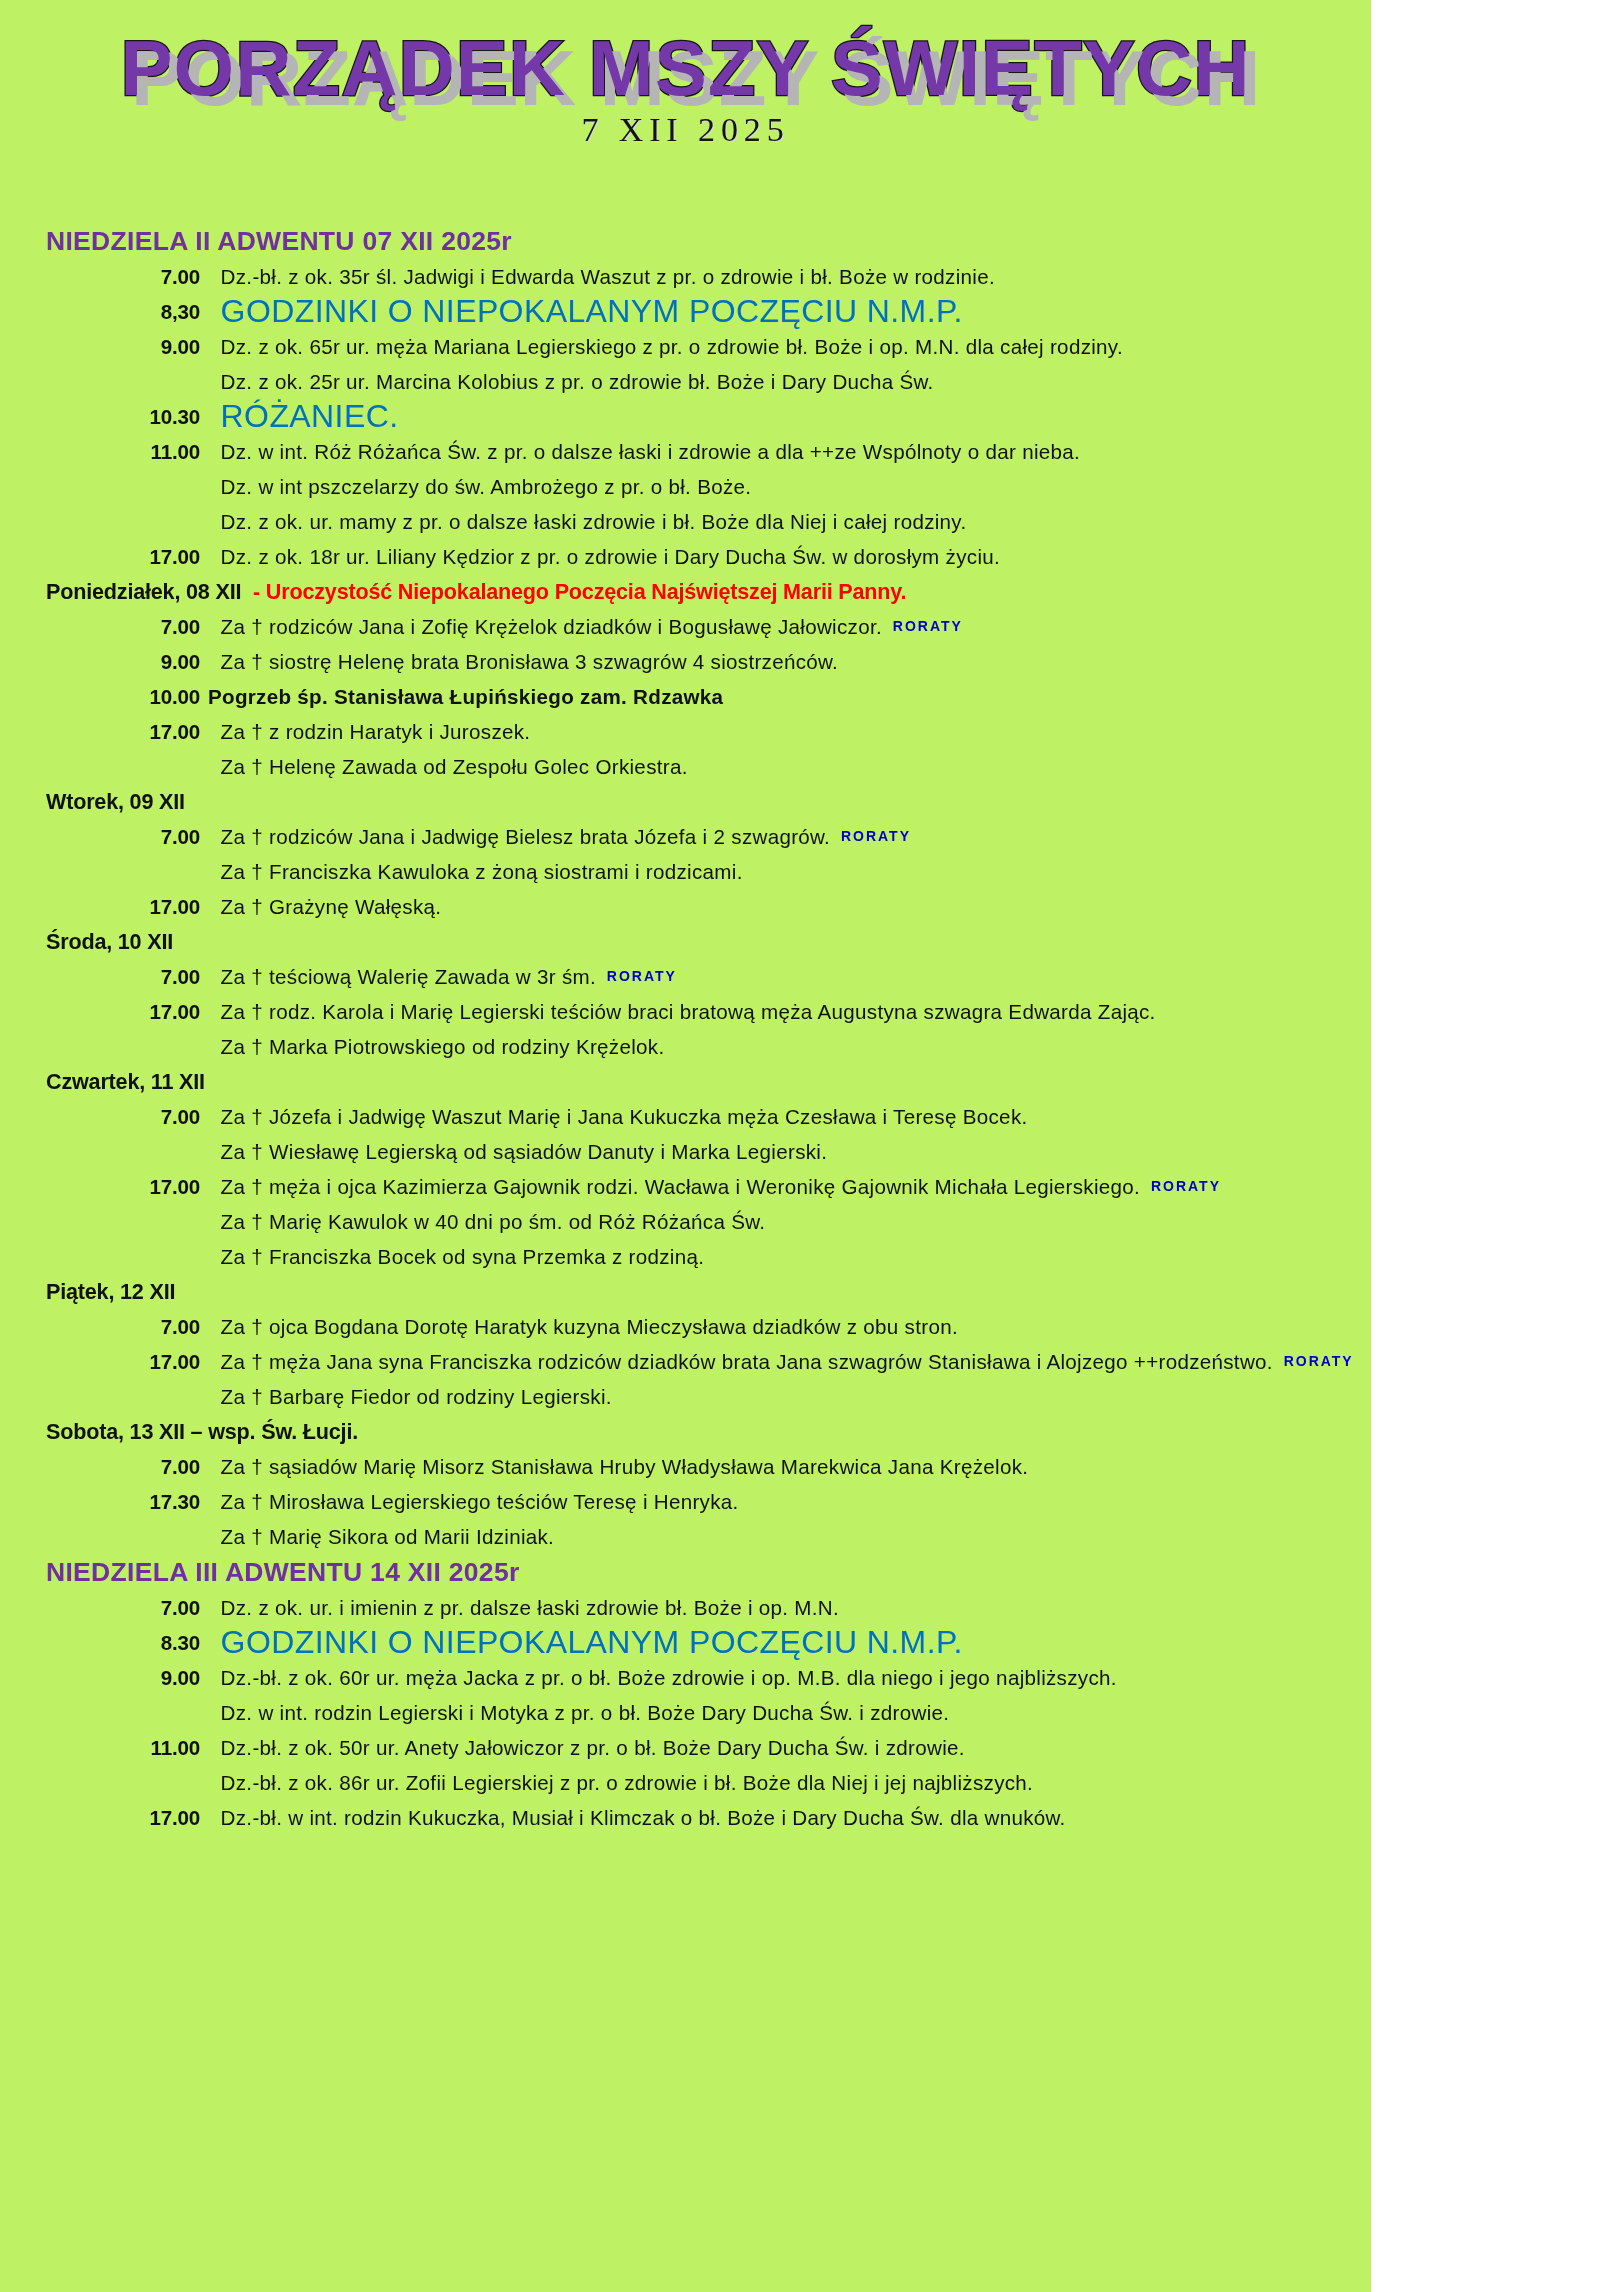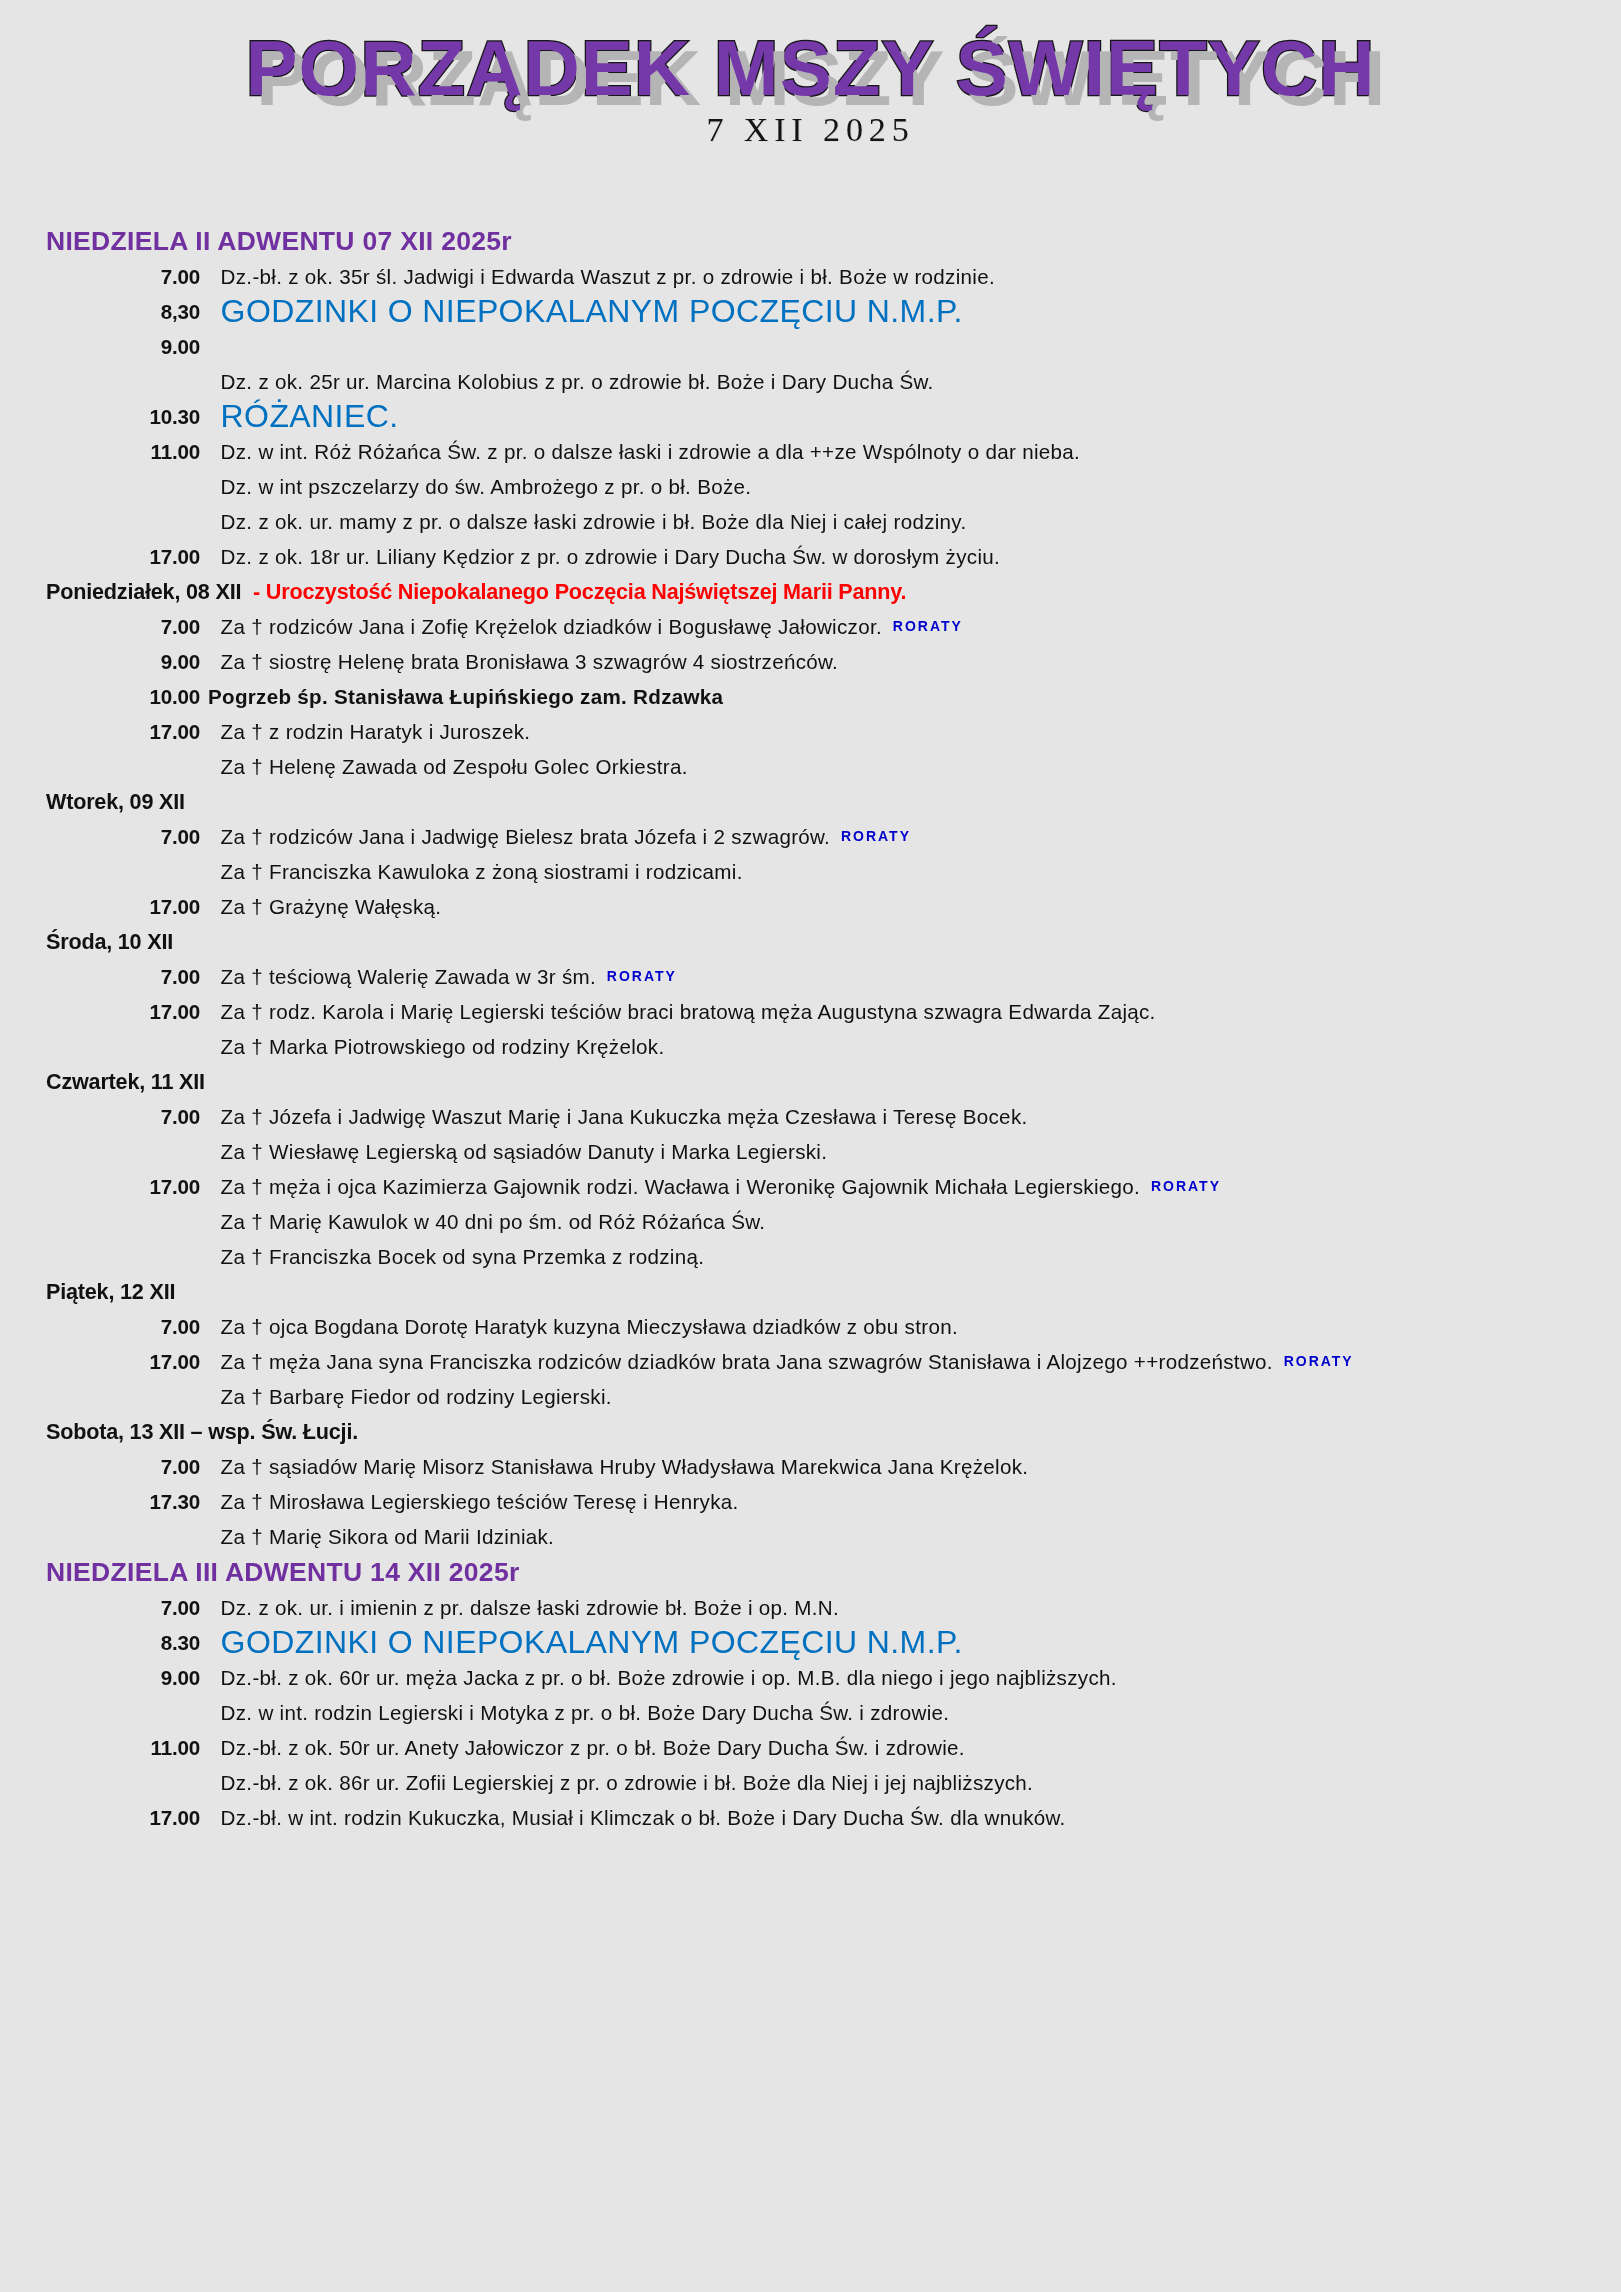--- a/index.html
+++ b/index.html
@@ -1,20 +1,20 @@
 <!DOCTYPE html>
 <html style="--title-purple: #7438a8; --heading-purple: #7030a0; --announcement-blue: #0070c0; --roraty-blue: #0000cc; --feast-red: #ff0000; --shadow-gray: #b5b5b5;"><head>
 <meta charset="utf-8">
 <style>
   html, body { margin: 0; padding: 0; background: #ffffff; }
   .page {
     position: relative;
-    width: 1621px;
+    width: 1371px;
     height: 2293px;
-    background: #e5e5e5;
+    background: #bef264;
     font-family: "Liberation Sans", sans-serif;
     overflow: hidden;
   }
   
   .masthead {
     position: absolute;
     top: 29px;
     left: 0;
     width: 100%;
     text-align: center;
@@ -132,20 +132,21 @@
     </div>
 
     <div class="row">
       <span class="time">8,30</span>
       <span class="text announcement">GODZINKI O NIEPOKALANYM POCZĘCIU N.M.P.</span>
 
     </div>
 
     <div class="row">
       <span class="time">9.00</span>
+      <span class="text">Dz. z ok. 65r ur. męża Mariana Legierskiego z pr. o zdrowie bł. Boże i op. M.N. dla całej rodziny.</span>
 
     </div>
 
     <div class="row">
       <span class="time"></span>
       <span class="text">Dz. z ok. 25r ur. Marcina Kolobius z pr. o zdrowie bł. Boże i Dary Ducha Św.</span>
 
     </div>
 
     <div class="row">

